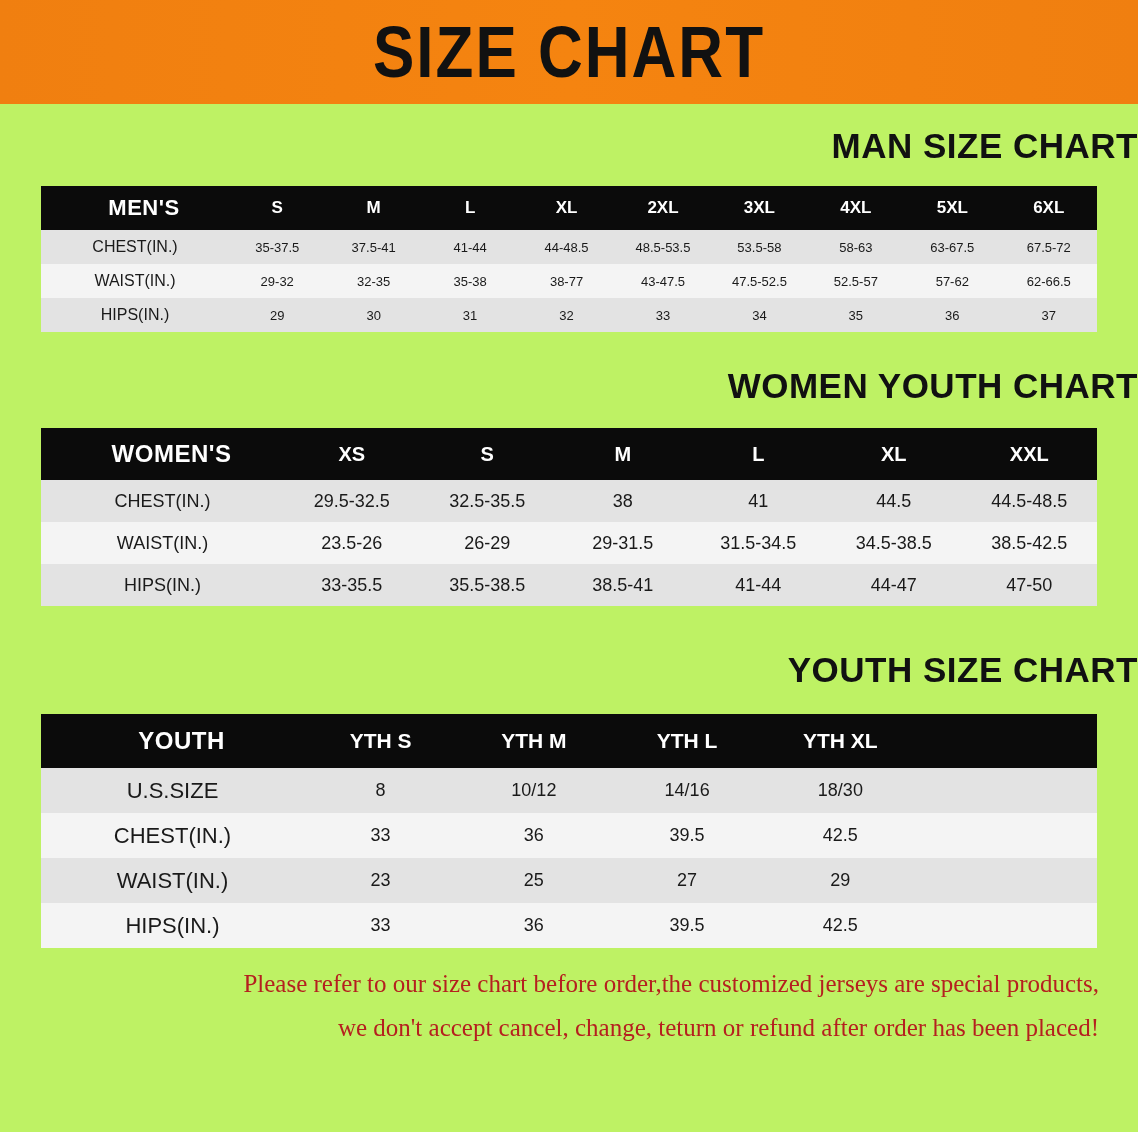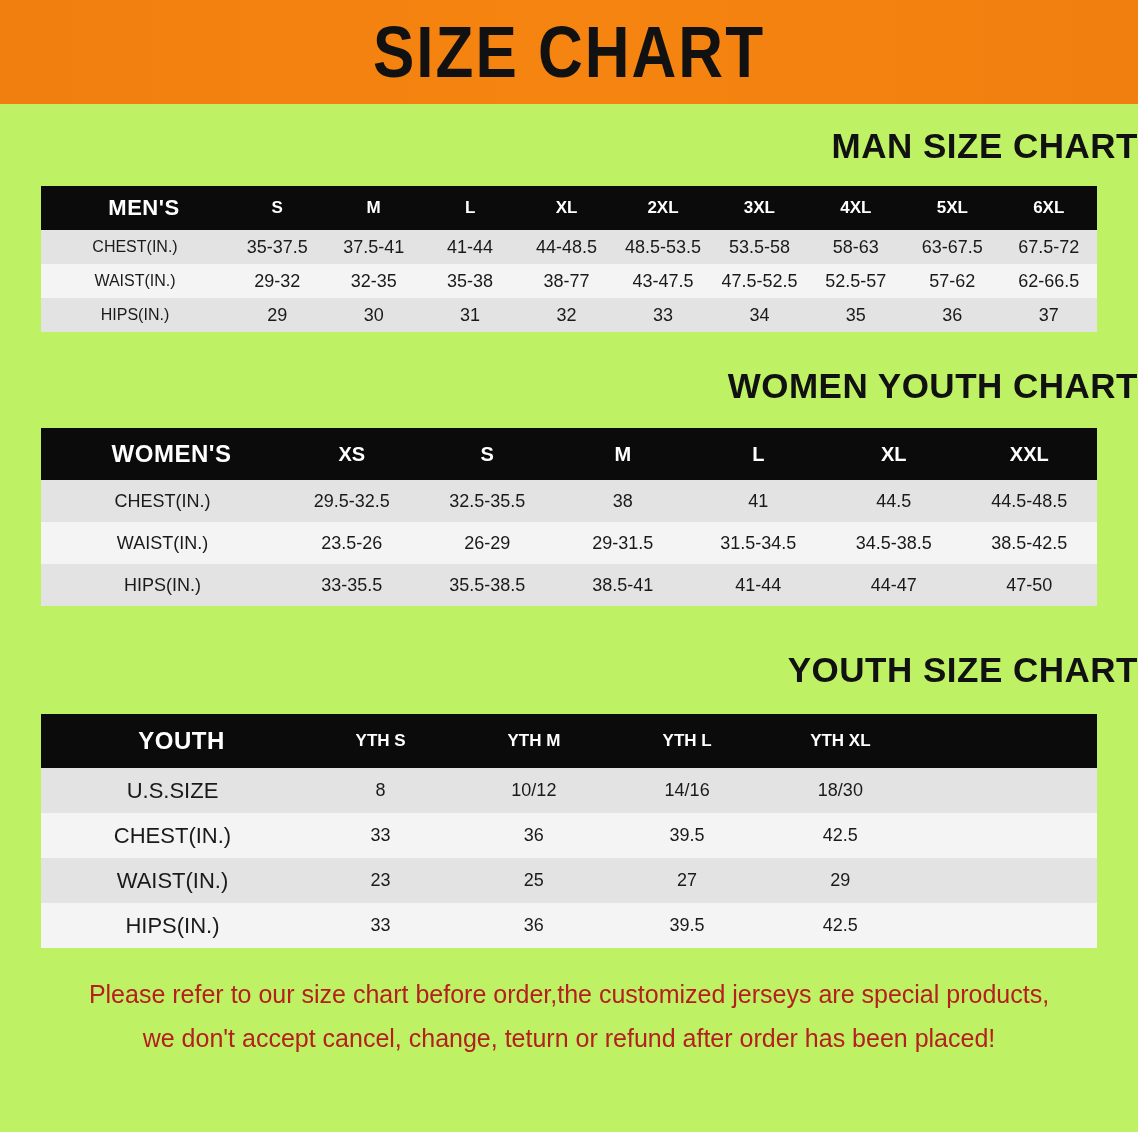--- a/index.html
+++ b/index.html
@@ -87,46 +87,46 @@
   }
   table.size tbody td.lead {
     text-align: center;
     font-size: 17px;
     color: #1a1a1a;
   }
   .row-a td { background: #e3e3e3; }
   .row-b td { background: #f4f4f4; }
 
   
-  #men-table th, #men-table td { font-size: 18px; height: 34px; }
+  #men-table th, #men-table td { font-size: 13px; height: 34px; }
   #men-table thead th { font-size: 17px; height: 44px; }
   #men-table thead th.lead { font-size: 22px; }
   #men-table tbody td.lead { font-size: 16px; }
 
   #women-table th, #women-table td { font-size: 18px; height: 42px; }
   #women-table thead th { font-size: 20px; height: 52px; }
   #women-table thead th.lead { font-size: 24px; }
   #women-table tbody td.lead { font-size: 18px; }
 
   #youth-table th, #youth-table td { font-size: 18px; height: 45px; }
-  #youth-table thead th { font-size: 17px; height: 54px; }
+  #youth-table thead th { font-size: 21px; height: 54px; }
   #youth-table thead th.lead { font-size: 24px; }
   #youth-table tbody td.lead { font-size: 22px; }
 
   .men-gap   { height: 20px; }
   .women-gap { height: 22px; }
   .youth-gap { height: 24px; }
 
   
   .notice {
-    margin: 25px auto 0 auto;
+    margin: 14px auto 0 auto;
     width: 1060px;
-    text-align: center;
+    text-align: right;
     color: #b5201f;
-    font-family: Liberation Sans, sans-serif;
+    font-family: Liberation Serif, serif;
     font-size: 25px;
     line-height: 1.75;
   }
   .notice div { white-space: nowrap; }
 </style>
 </head>
 <body>
 
 <div class="page">
 

